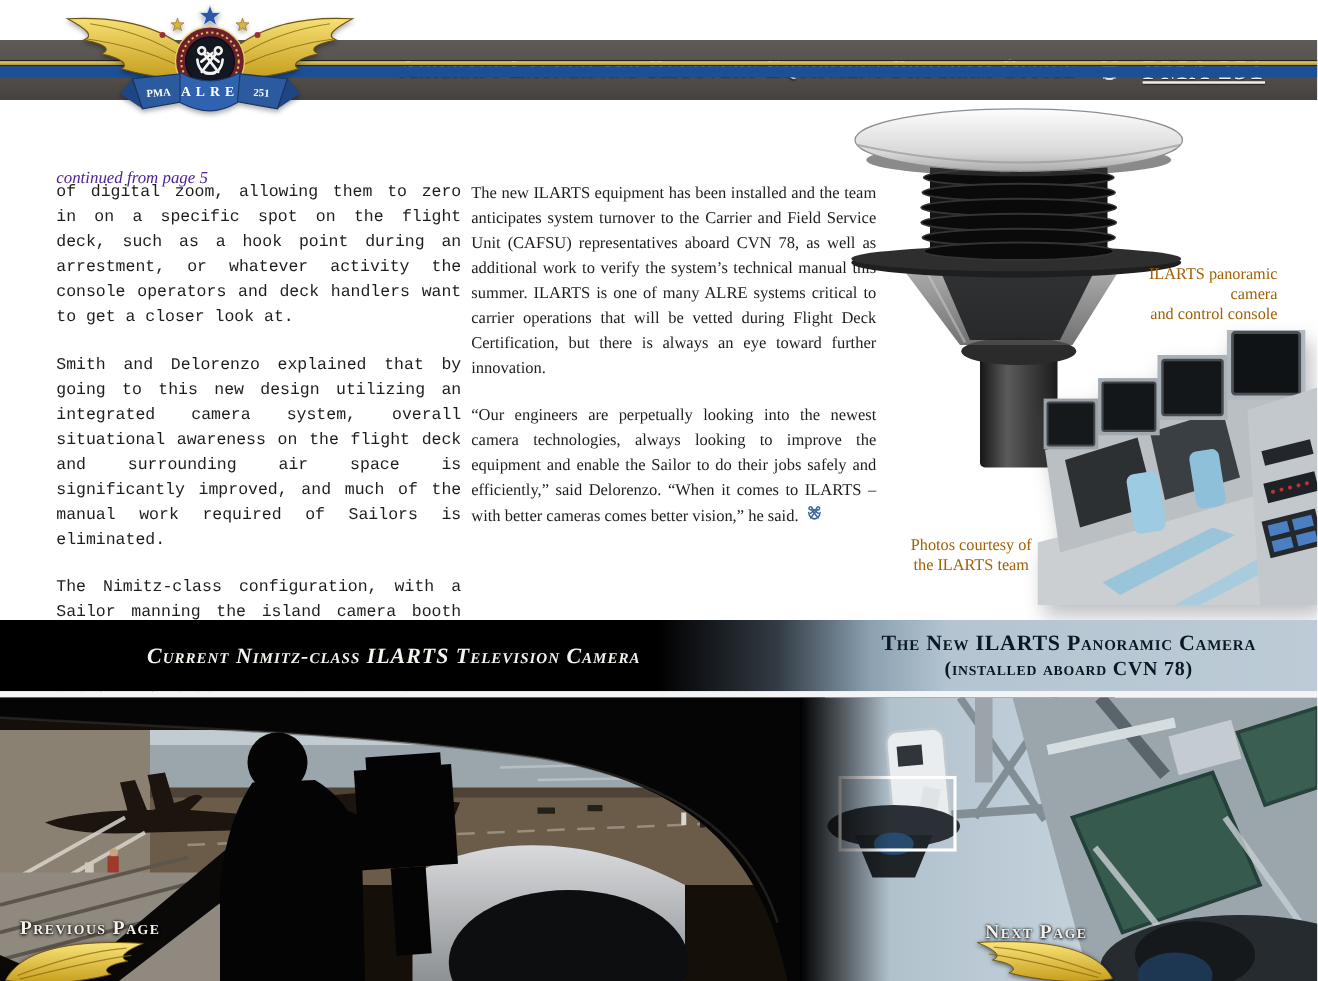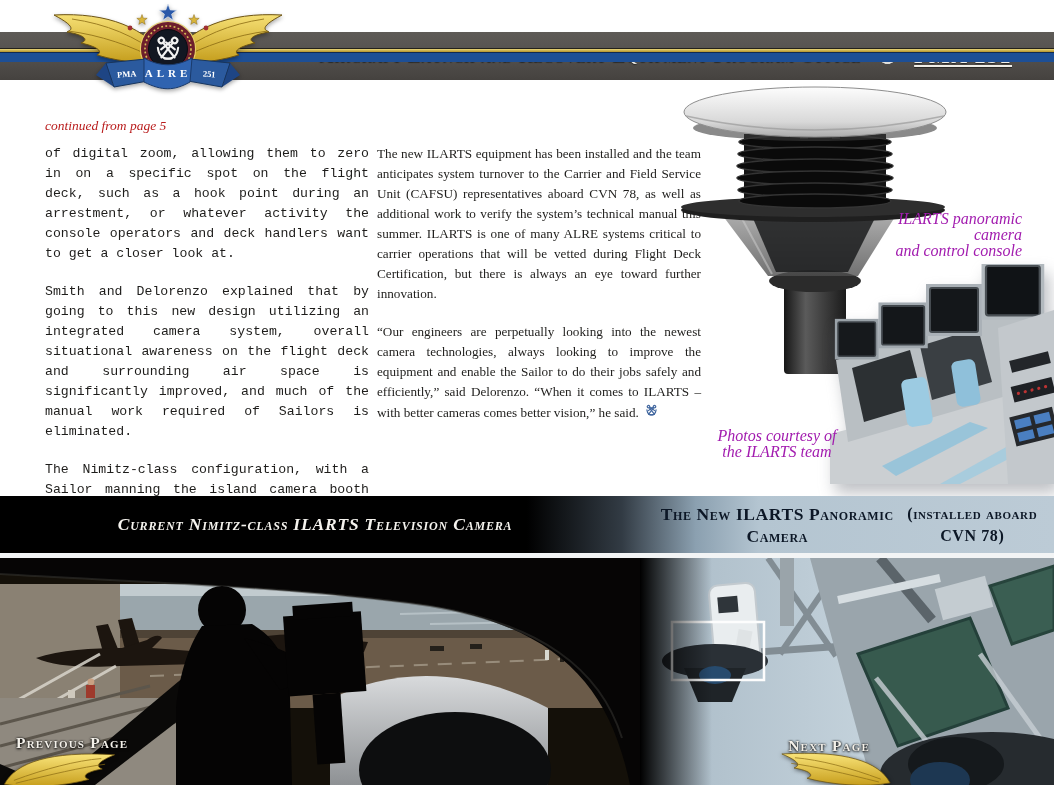--- a/index.html
+++ b/index.html
@@ -28,54 +28,54 @@
   }
   .rule-darkedge{position:absolute;left:0;top:48px;width:1054px;height:1px;background:#23211c;}
   .gold-rule{position:absolute;left:0;top:49px;width:1054px;height:3px;
     background:linear-gradient(180deg,#e8d579,#b4922a);}
   .rule-navyedge{position:absolute;left:0;top:52px;width:1054px;height:1px;background:#122a50;}
   .blue-rule{position:absolute;left:0;top:53px;width:1054px;height:9px;background:#1d4f96;}
   .emblem{position:absolute;left:50px;top:2px;width:236px;height:92px;
     filter:drop-shadow(0 2px 2px rgba(0,0,0,.35));}
   
   .continued{
-    position:absolute;left:45px;top:118px;width:324px;
-    font-style:italic;font-size:13.5px;color:#b91c1c;margin:0;
+    position:absolute;left:45px;top:134px;width:324px;
+    font-style:italic;font-size:13.5px;color:#4c1d95;margin:0;
   }
   .col{position:absolute;top:144px;width:324px;font-size:13.2px;line-height:20px;
     color:#1e1d1b;text-align:justify;}
   .col p{margin:0 0 18px 0;}
   .col-left{left:45px;font-family:Liberation Mono, monospace;}
   .col-right{left:377px;}
   .inline-anchors{display:inline-block;vertical-align:-2px;margin-left:4px;}
   
   .camera-fig{position:absolute;left:680px;top:84px;width:270px;height:292px;}
   .console-fig{position:absolute;left:830px;top:264px;width:224px;height:220px;
     filter:drop-shadow(5px 9px 8px rgba(110,115,125,.45));}
   .fig-caption{
-    position:absolute;font-style:italic;font-size:16px;line-height:16px;color:#a21caf;
+    position:absolute;font-size:13px;line-height:16px;color:#a16207;
   }
   .cap-camera{left:880px;top:211px;width:142px;text-align:right;}
   .cap-credit{left:710px;top:428px;width:134px;text-align:center;}
   
   .banner-row{
     position:absolute;left:0;top:496px;width:1054px;height:57px;
     background:linear-gradient(90deg,#000 0%,#000 50%,#323b44 59%,#8ba0b0 66%,#b4c5d1 72%,#bccbd6 100%);
   }
   .banner-left{
     position:absolute;left:0;top:0;width:630px;height:57px;
     display:flex;align-items:center;justify-content:center;font-style:italic;
   }
   .banner-left-title{
     color:#f5f3ee;font-variant:small-caps;font-weight:bold;font-size:17.5px;
     letter-spacing:.8px;text-shadow:0 1px 2px #000;
   }
   .banner-right{
     position:absolute;left:660px;top:0;width:390px;height:57px;
-    display:flex;flex-direction:row;align-items:center;justify-content:center;
+    display:flex;flex-direction:column;align-items:center;justify-content:center;
     color:#0c1726;font-variant:small-caps;font-weight:bold;text-align:center;
   }
   .banner-right .l1{font-size:17.5px;letter-spacing:.6px;line-height:22px;}
   .banner-right .l2{font-size:16px;letter-spacing:.6px;line-height:22px;}
   .banner-gap{position:absolute;left:0;top:553px;width:1054px;height:5px;background:#f2f4f5;}
   
   .collage{position:absolute;left:0;top:558px;width:892px;height:227px;background:#15803d;}
   .scene-left{position:absolute;left:0;top:0;}
   .scene-right{position:absolute;left:640px;top:0;}
   .nav-label{

